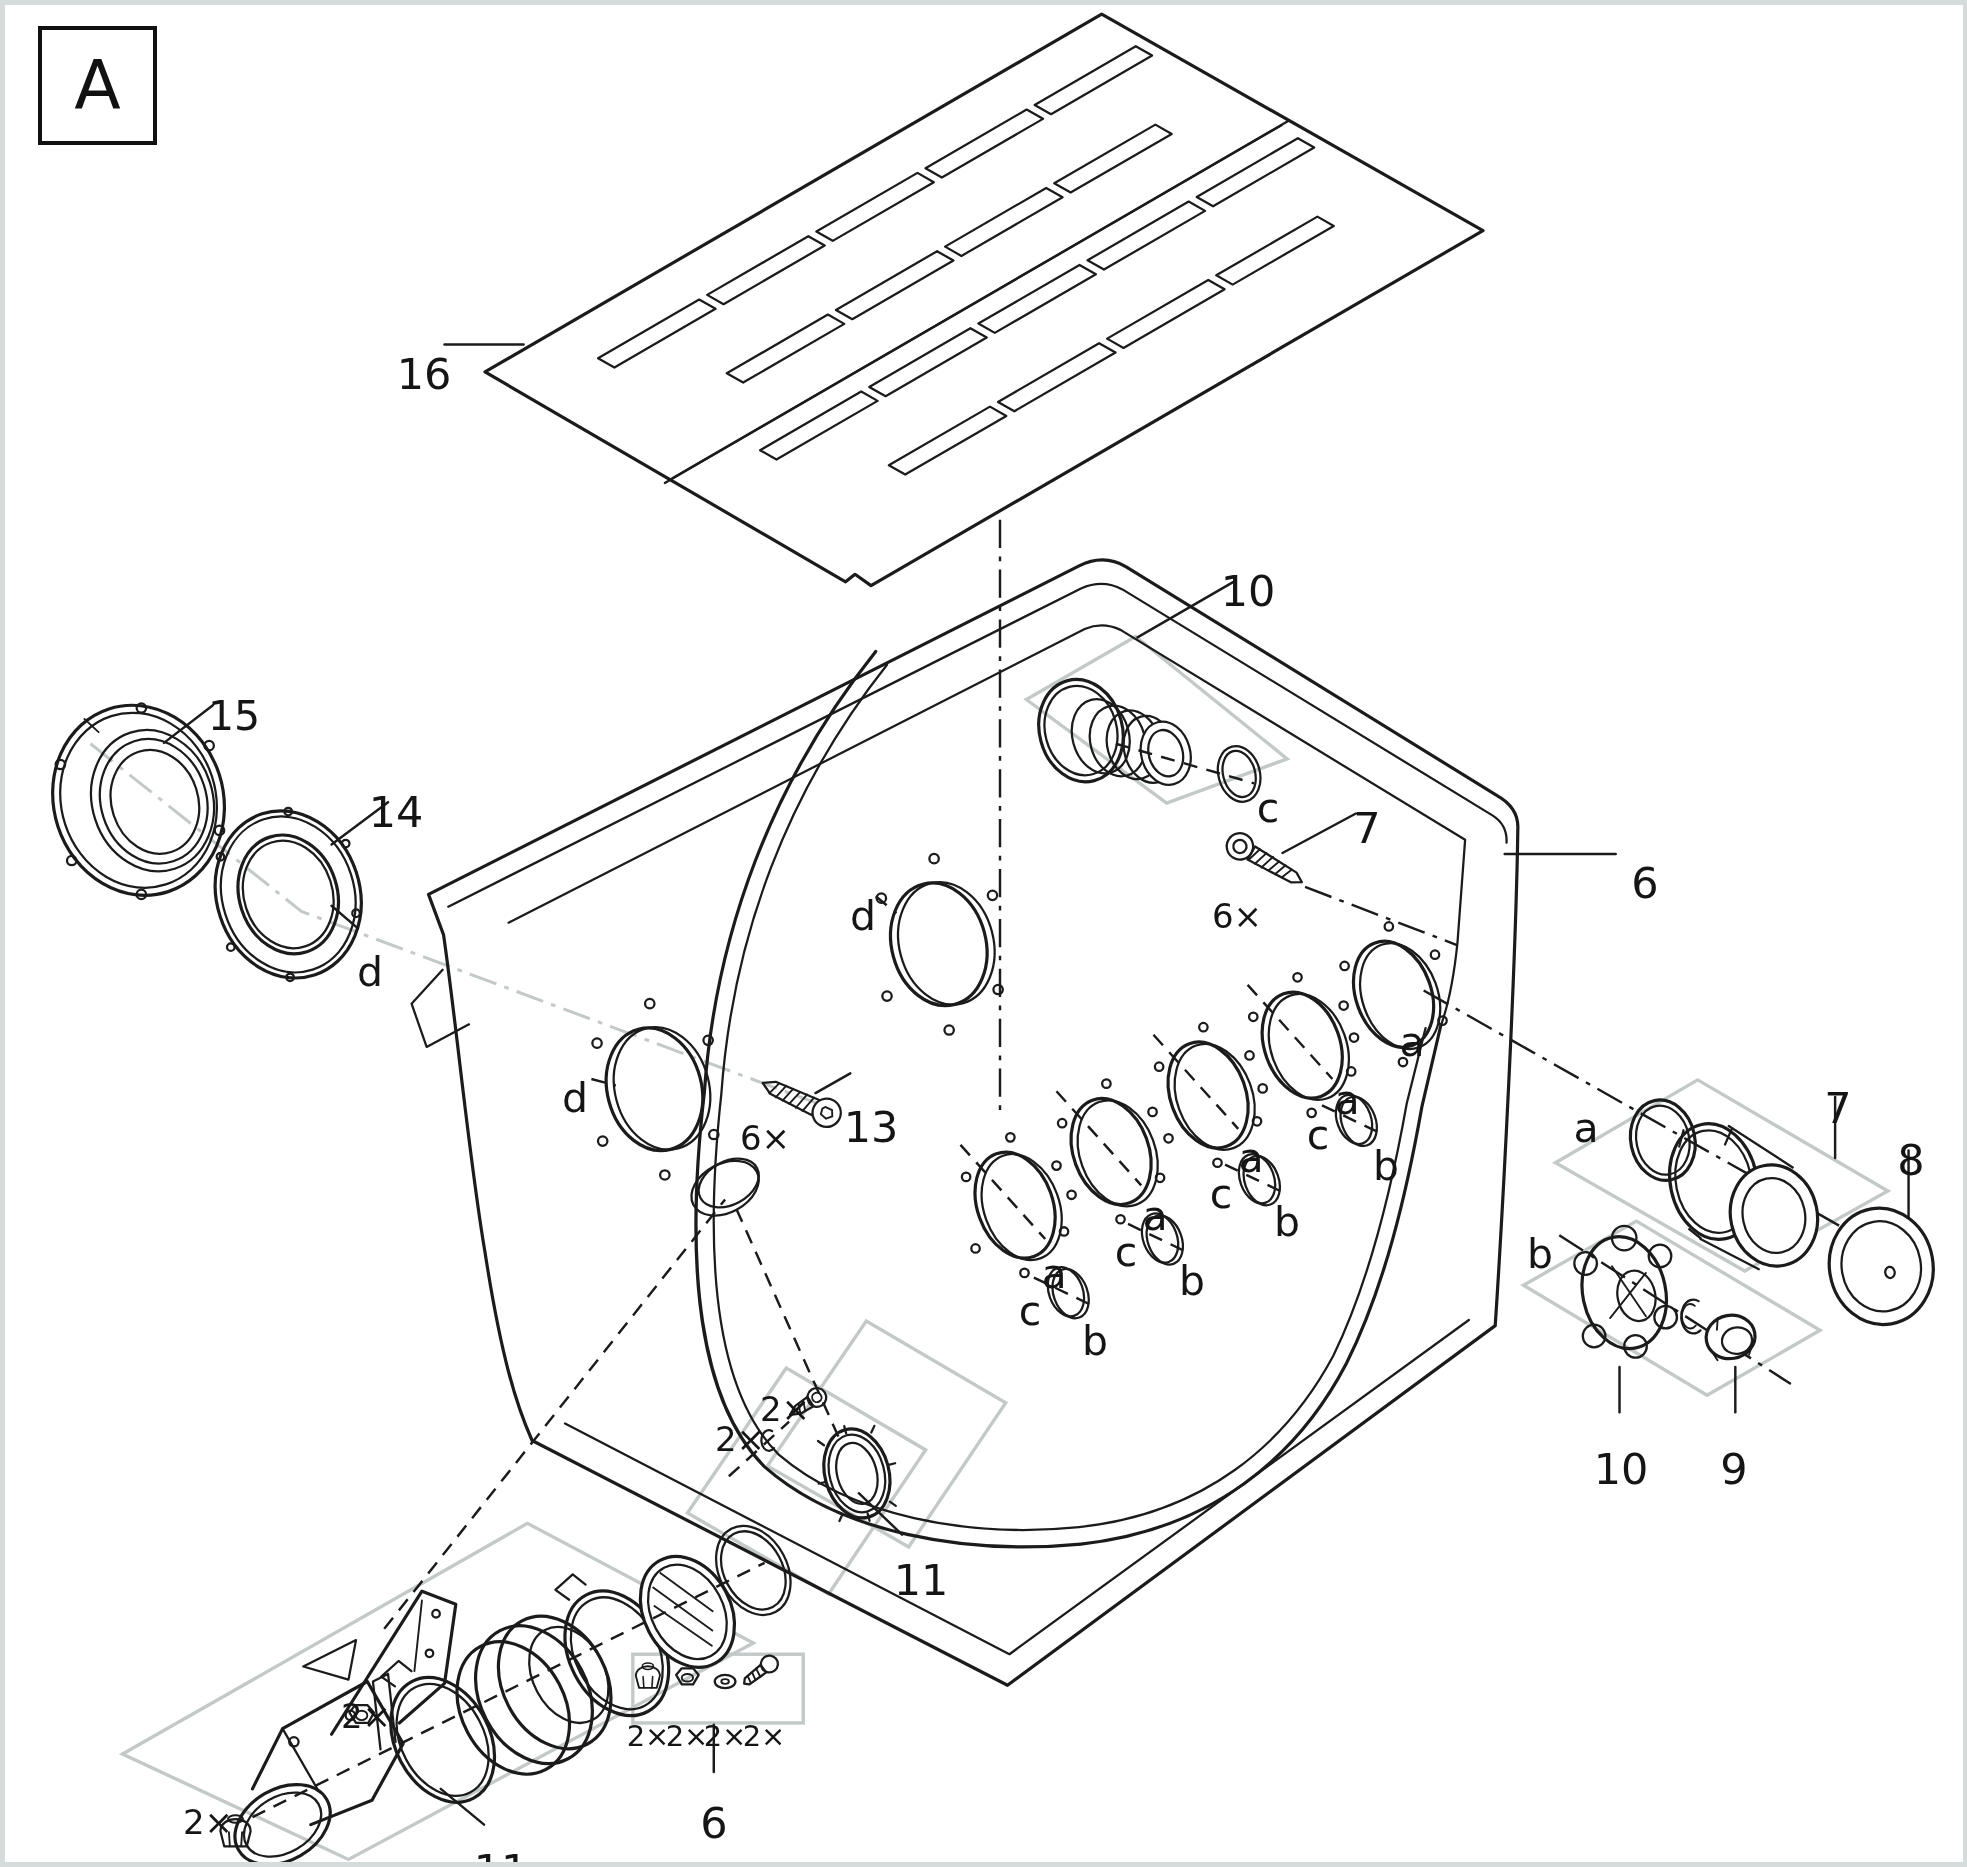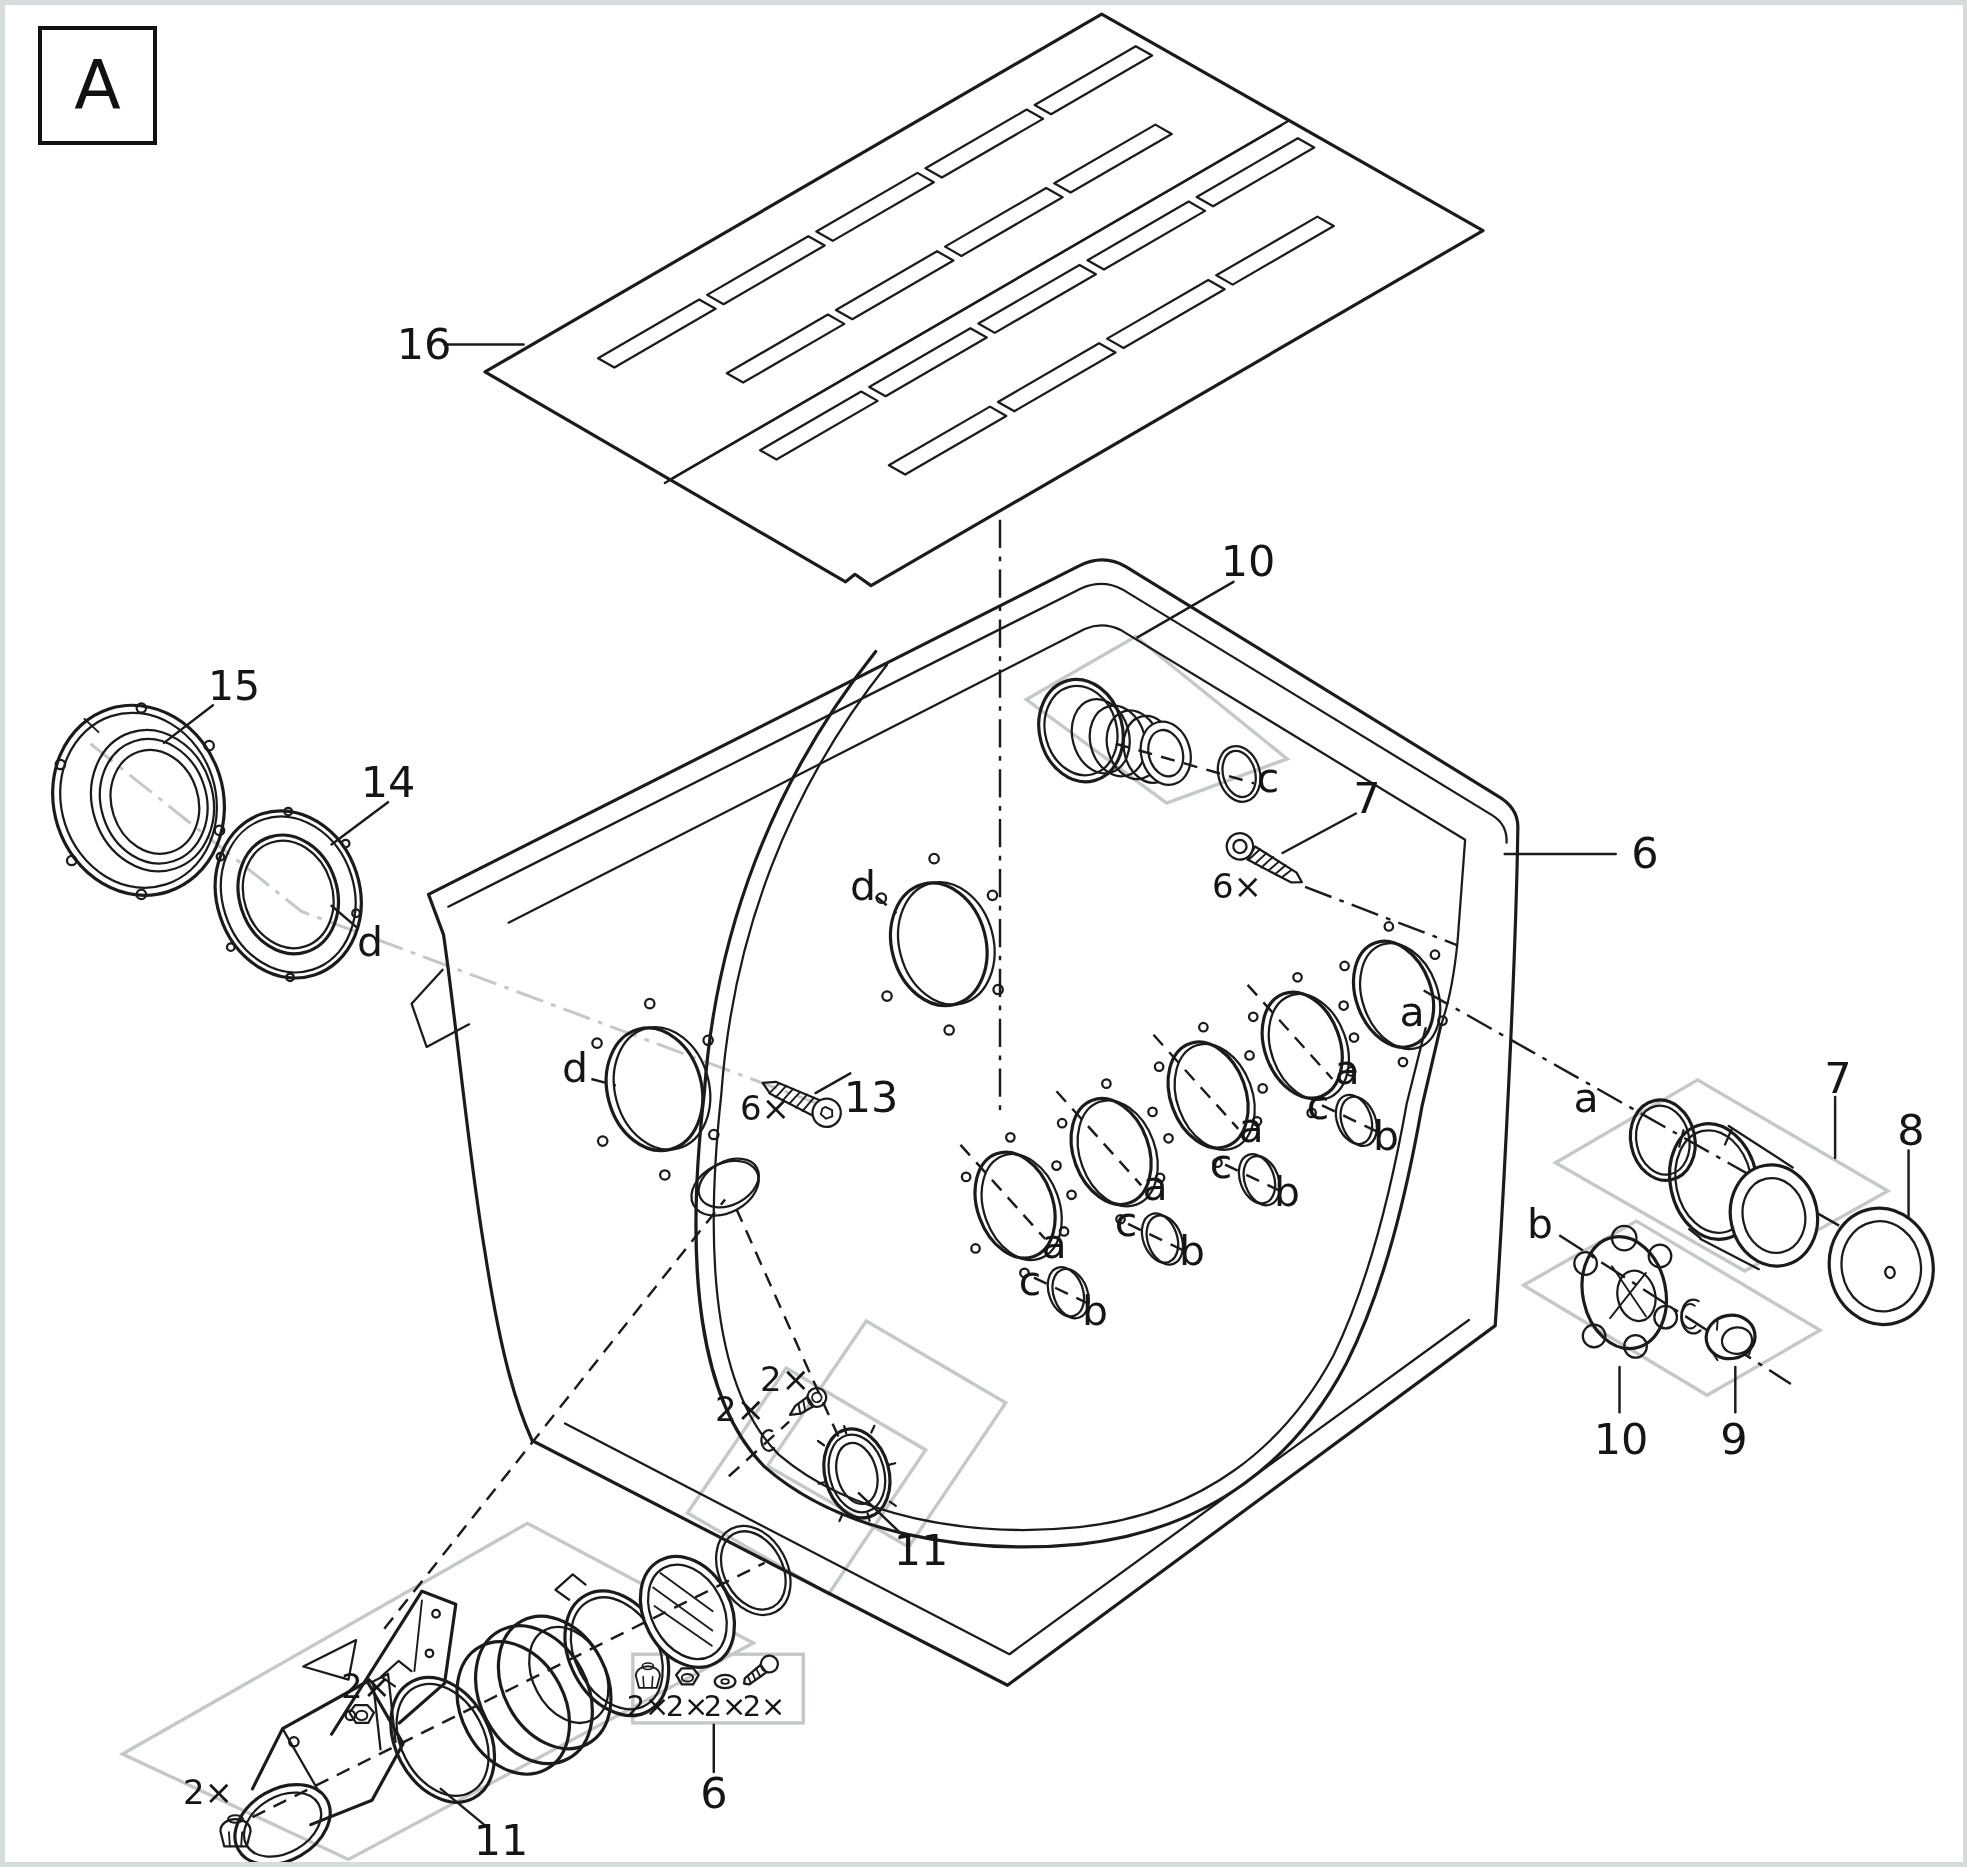--- a/index.html
+++ b/index.html
@@ -12,21 +12,21 @@
   .thin{fill:none;stroke:#1b1b1b;stroke-width:2;stroke-linecap:round;}
   .whole{fill:#ffffff;stroke:#1b1b1b;}
   .gbox{fill:none;stroke:#c3c9c8;stroke-width:3.6;stroke-linejoin:miter;}
   .gddot{fill:none;stroke:#c3c9c8;stroke-width:3.2;stroke-dasharray:30 9 5 9;}
   .ddot{fill:none;stroke:#1b1b1b;stroke-width:2.6;stroke-dasharray:30 9 5 9;}
   .dash{fill:none;stroke:#1b1b1b;stroke-width:2.6;stroke-dasharray:15 10;}
   .leader{fill:none;stroke:#1b1b1b;stroke-width:2.6;stroke-linecap:round;}
   #figure-frame{position:absolute;left:38px;top:26px;width:111px;height:111px;border:4.7px solid #111;
     display:flex;align-items:center;justify-content:center;font-size:68px;color:#111;background:#fff;z-index:4;}
   #callout-layer{position:absolute;inset:0;z-index:3;pointer-events:none;}
-  .callout{position:absolute;transform:translate(-50%,-50%);color:#151515;white-space:nowrap;line-height:1;}
+  .callout{position:absolute;transform:translate(-50%,-50%);color:#151515;white-space:nowrap;line-height:1;margin-top:30px;}
 </style>
 </head>
 <body>
 
 <div id="canvas">
   <div id="page-frame"></div>
   <div id="figure-frame">
     <span>A</span>
   </div>
 
@@ -467,21 +467,21 @@
       <line class="leader" x1="1843" y1="1452" x2="1843" y2="1500"></line>
       <line class="leader" x1="958" y1="1630" x2="912" y2="1586"></line>
       <line class="leader" x1="514" y1="1938" x2="468" y2="1900"></line>
       <line class="leader" x1="758" y1="1832" x2="758" y2="1882"></line>
     </g>
   </svg>
 
   <div id="callout-layer">
       <div class="callout" style="left: 424px; top: 344px; font-size: 43px;">16</div>
       <div class="callout" style="left: 234px; top: 686px; font-size: 41px;">15</div>
-      <div class="callout" style="left: 388px; top: 782px; font-size: 43px;">14</div>
+      <div class="callout" style="left: 396px; top: 782px; font-size: 43px;">14</div>
       <div class="callout" style="left: 370px; top: 942px; font-size: 41px;">d</div>
       <div class="callout" style="left: 575px; top: 1068px; font-size: 41px;">d</div>
       <div class="callout" style="left: 863px; top: 886px; font-size: 41px;">d</div>
       <div class="callout" style="left: 871px; top: 1097px; font-size: 43px;">13</div>
       <div class="callout" style="left: 765px; top: 1108px; font-size: 34px;">6×</div>
       <div class="callout" style="left: 1248px; top: 561px; font-size: 43px;">10</div>
       <div class="callout" style="left: 1268px; top: 778px; font-size: 41px;">c</div>
       <div class="callout" style="left: 1367px; top: 798px; font-size: 43px;">7</div>
       <div class="callout" style="left: 1237px; top: 886px; font-size: 34px;">6×</div>
       <div class="callout" style="left: 1645px; top: 853px; font-size: 43px;">6</div>

